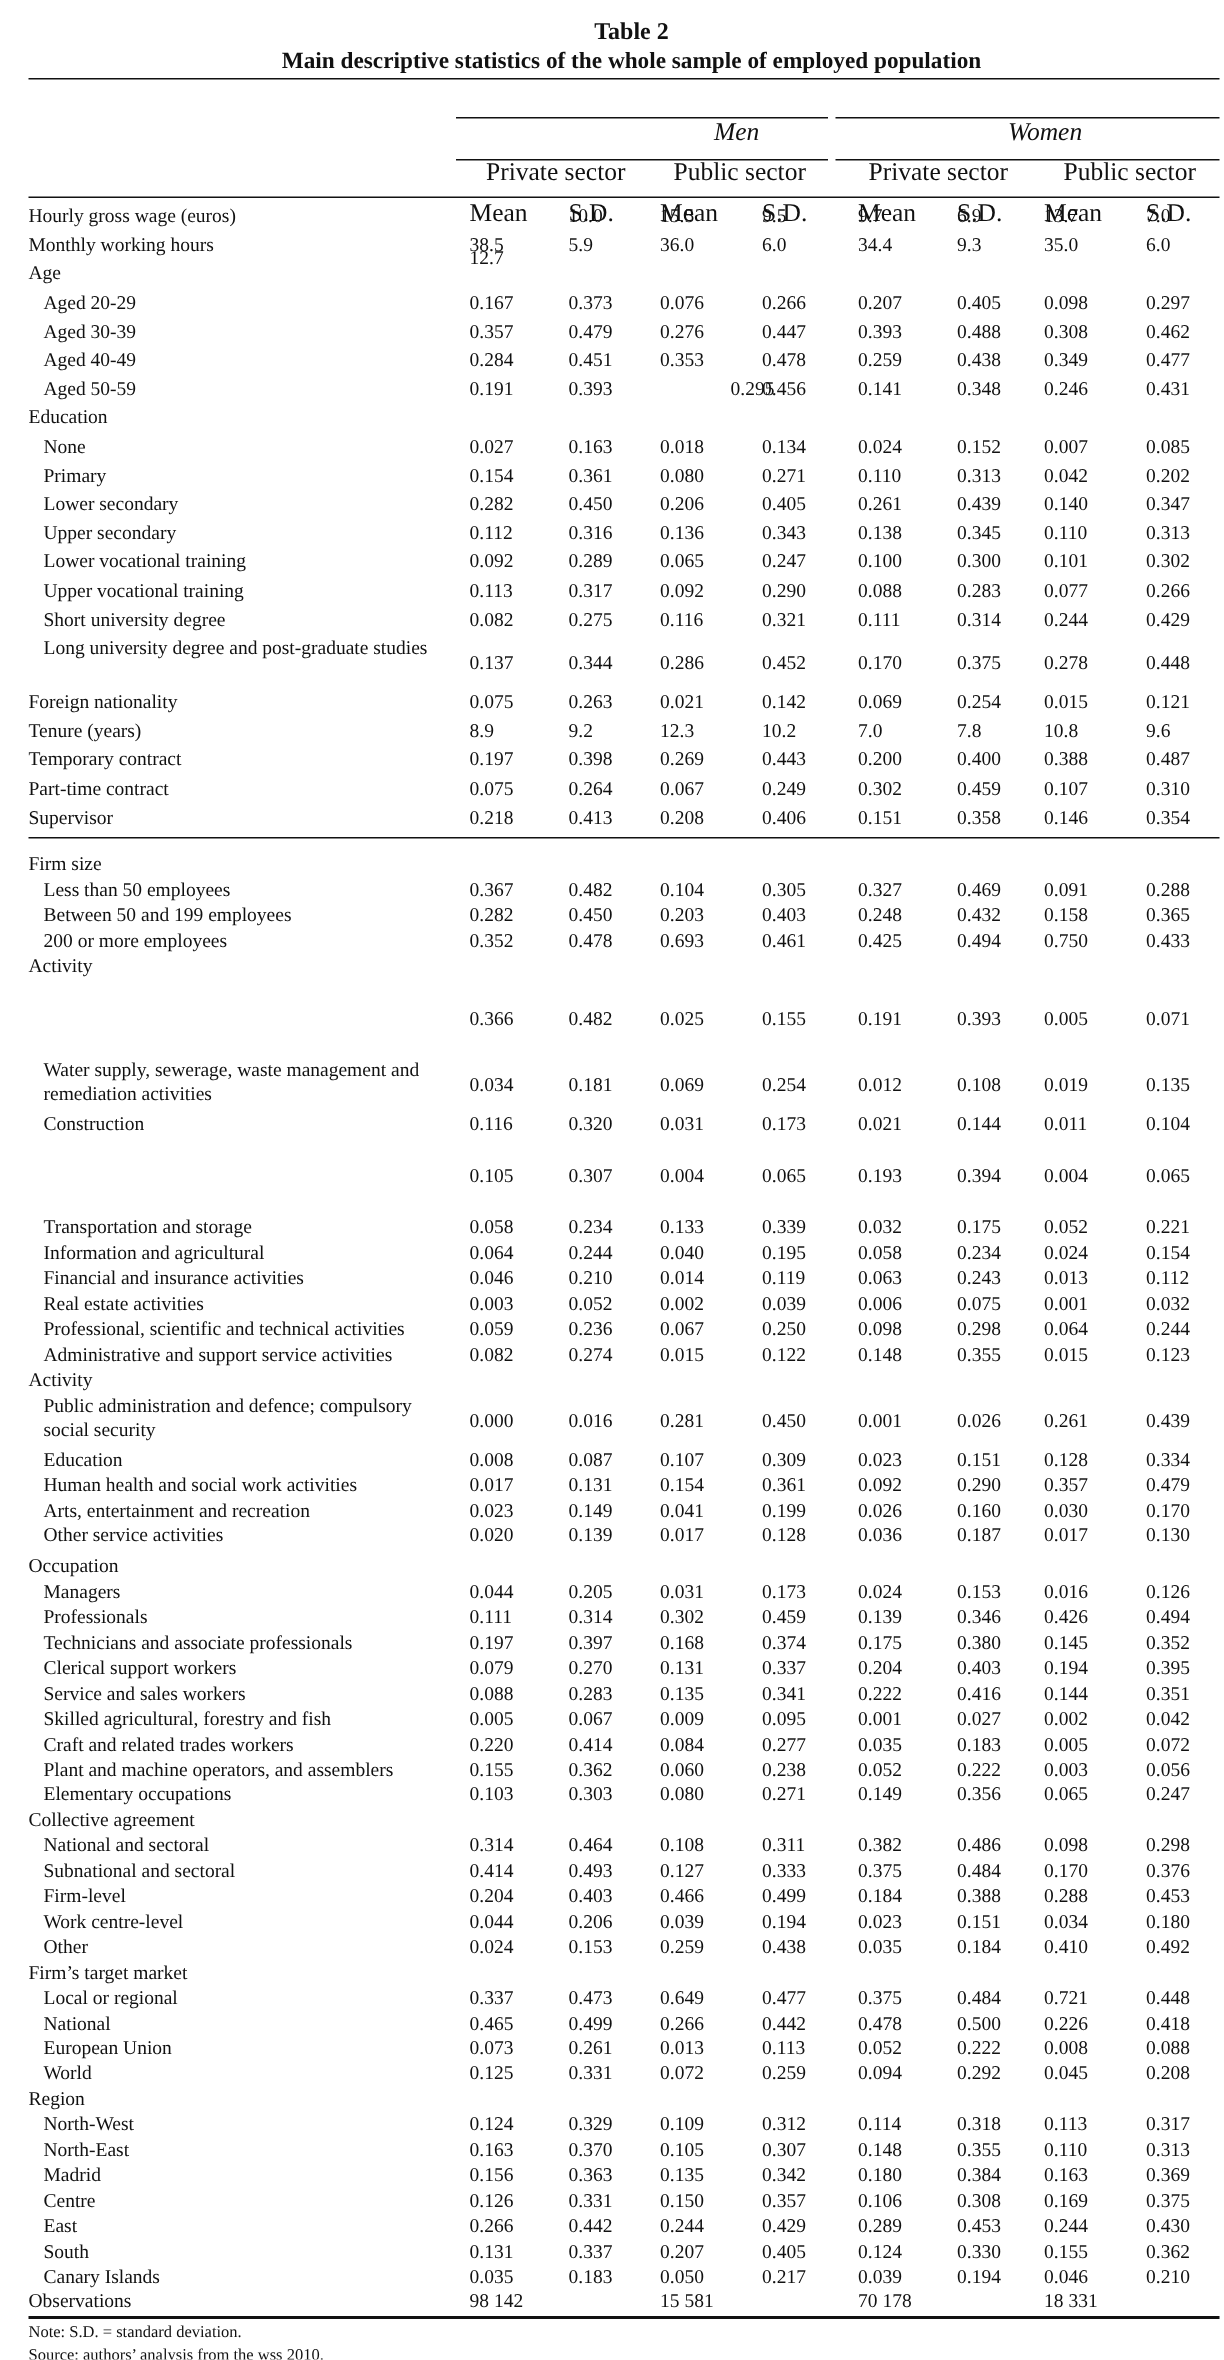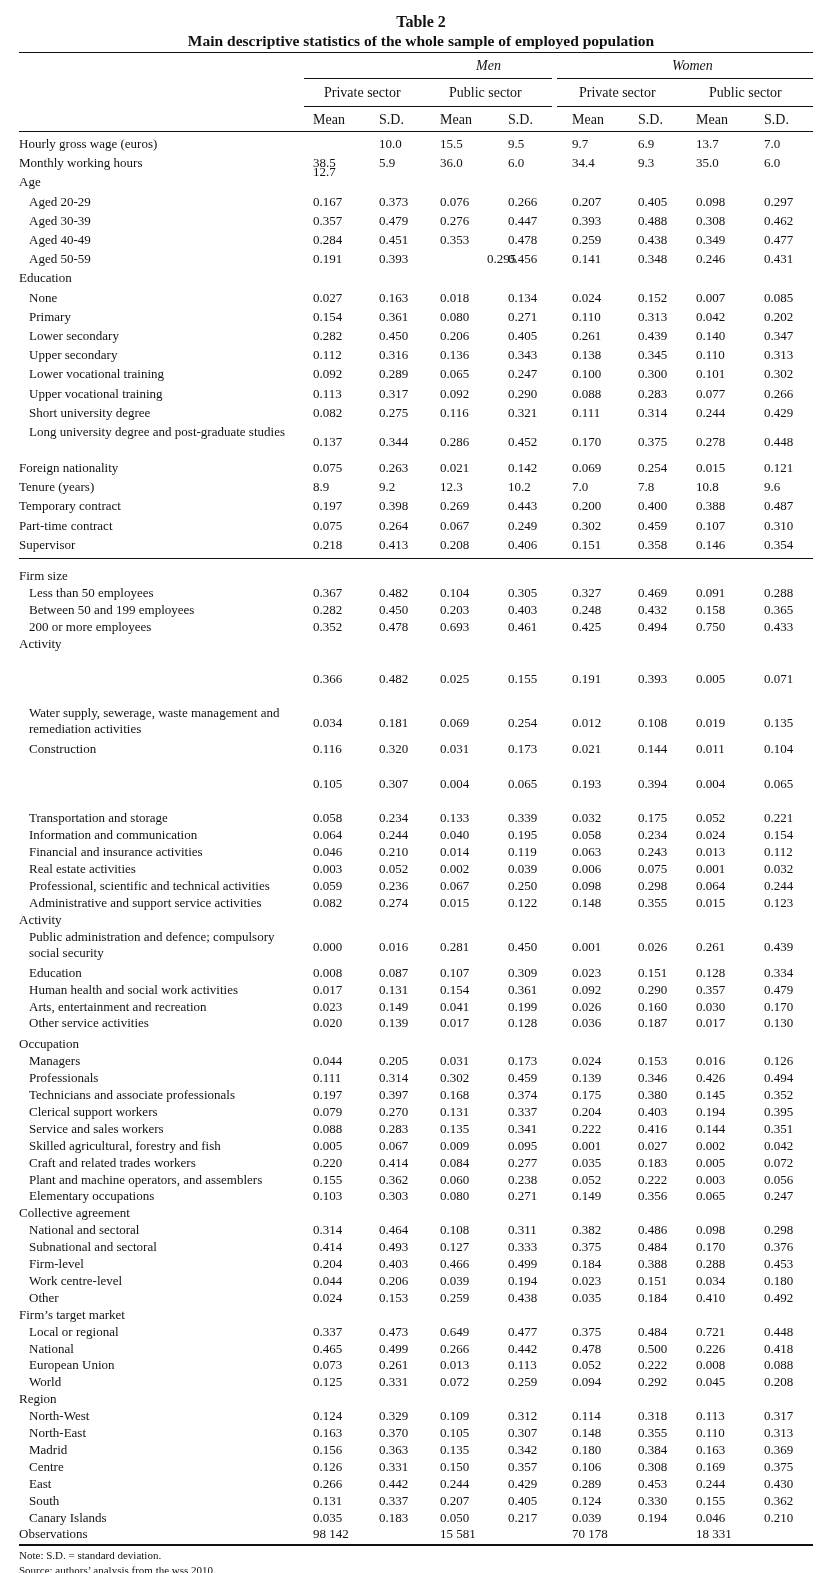--- a/index.html
+++ b/index.html
@@ -8,21 +8,21 @@
     font-family: "Liberation Serif", "DejaVu Serif", serif;
     color: #111;
     position: relative;
   }
   .titles { position: absolute; left: 0; top: 12px; width: 816px; text-align: center; }
   .t1 { font-size: 16px; font-weight: bold; line-height: 19px; margin-left: 26px; }
   .t2 { font-size: 15.5px; font-weight: bold; line-height: 20px; margin-left: 26px; }
   .tbl { position: absolute; left: 19px; top: 52px; width: 794px; }
   .rule { position: absolute; left: 0; width: 794px; border-top: 1.5px solid #111; }
   .hline { position: absolute; border-top: 1px solid #111; }
-  .hdr { position: absolute; font-size: 14px; }
+  .hdr { position: absolute; font-size: 17px; margin-top: 20px; }
   .grp { font-style: italic; }
   .row { position: absolute; left: 0; width: 794px; font-size: 13px; }
   .row .lbl { position: absolute; left: 0; top: 0; width: 285px; line-height: 16px; }
   .row .lbl.ind { left: 10px; width: 275px; }
   .row .v { position: absolute; top: 0; line-height: 16px; white-space: nowrap; }
   .note { position: absolute; left: 19px; font-size: 11px; line-height: 15px; }
 </style>
 </head>
 <body>
 
@@ -361,21 +361,21 @@
         <div class="v" style="left: 294px; top: 0px;">0.058</div>
         <div class="v" style="left: 360px; top: 0px;">0.234</div>
         <div class="v" style="left: 421px; top: 0px;">0.133</div>
         <div class="v" style="left: 489px; top: 0px;">0.339</div>
         <div class="v" style="left: 553px; top: 0px;">0.032</div>
         <div class="v" style="left: 619px; top: 0px;">0.175</div>
         <div class="v" style="left: 677px; top: 0px;">0.052</div>
         <div class="v" style="left: 745px; top: 0px;">0.221</div>
       </div>
       <div class="row" style="top: 775.3px; height: 16.9px;">
-        <div class="lbl ind">Information and communication</div>
+        <div class="lbl ind">Information and agricultural</div>
         <div class="v" style="left: 294px; top: 0px;">0.064</div>
         <div class="v" style="left: 360px; top: 0px;">0.244</div>
         <div class="v" style="left: 421px; top: 0px;">0.040</div>
         <div class="v" style="left: 489px; top: 0px;">0.195</div>
         <div class="v" style="left: 553px; top: 0px;">0.058</div>
         <div class="v" style="left: 619px; top: 0px;">0.234</div>
         <div class="v" style="left: 677px; top: 0px;">0.024</div>
         <div class="v" style="left: 745px; top: 0px;">0.154</div>
       </div>
       <div class="row" style="top: 792.2px; height: 16.9px;">

